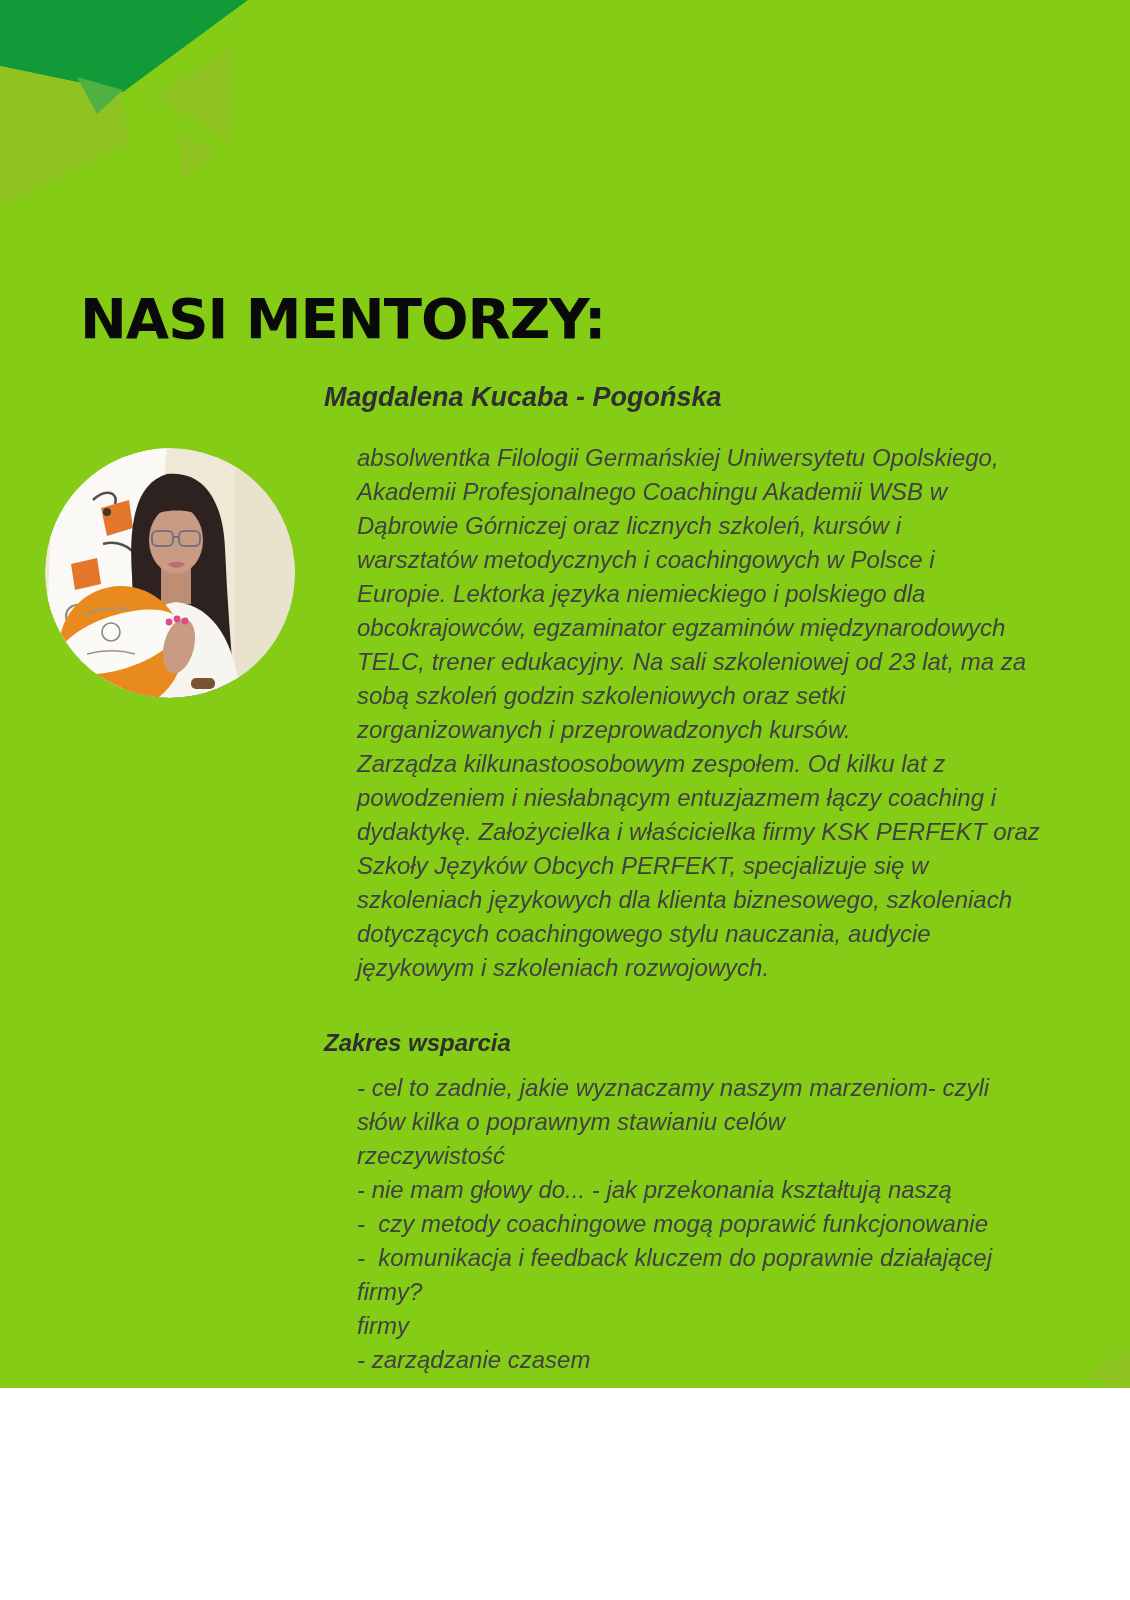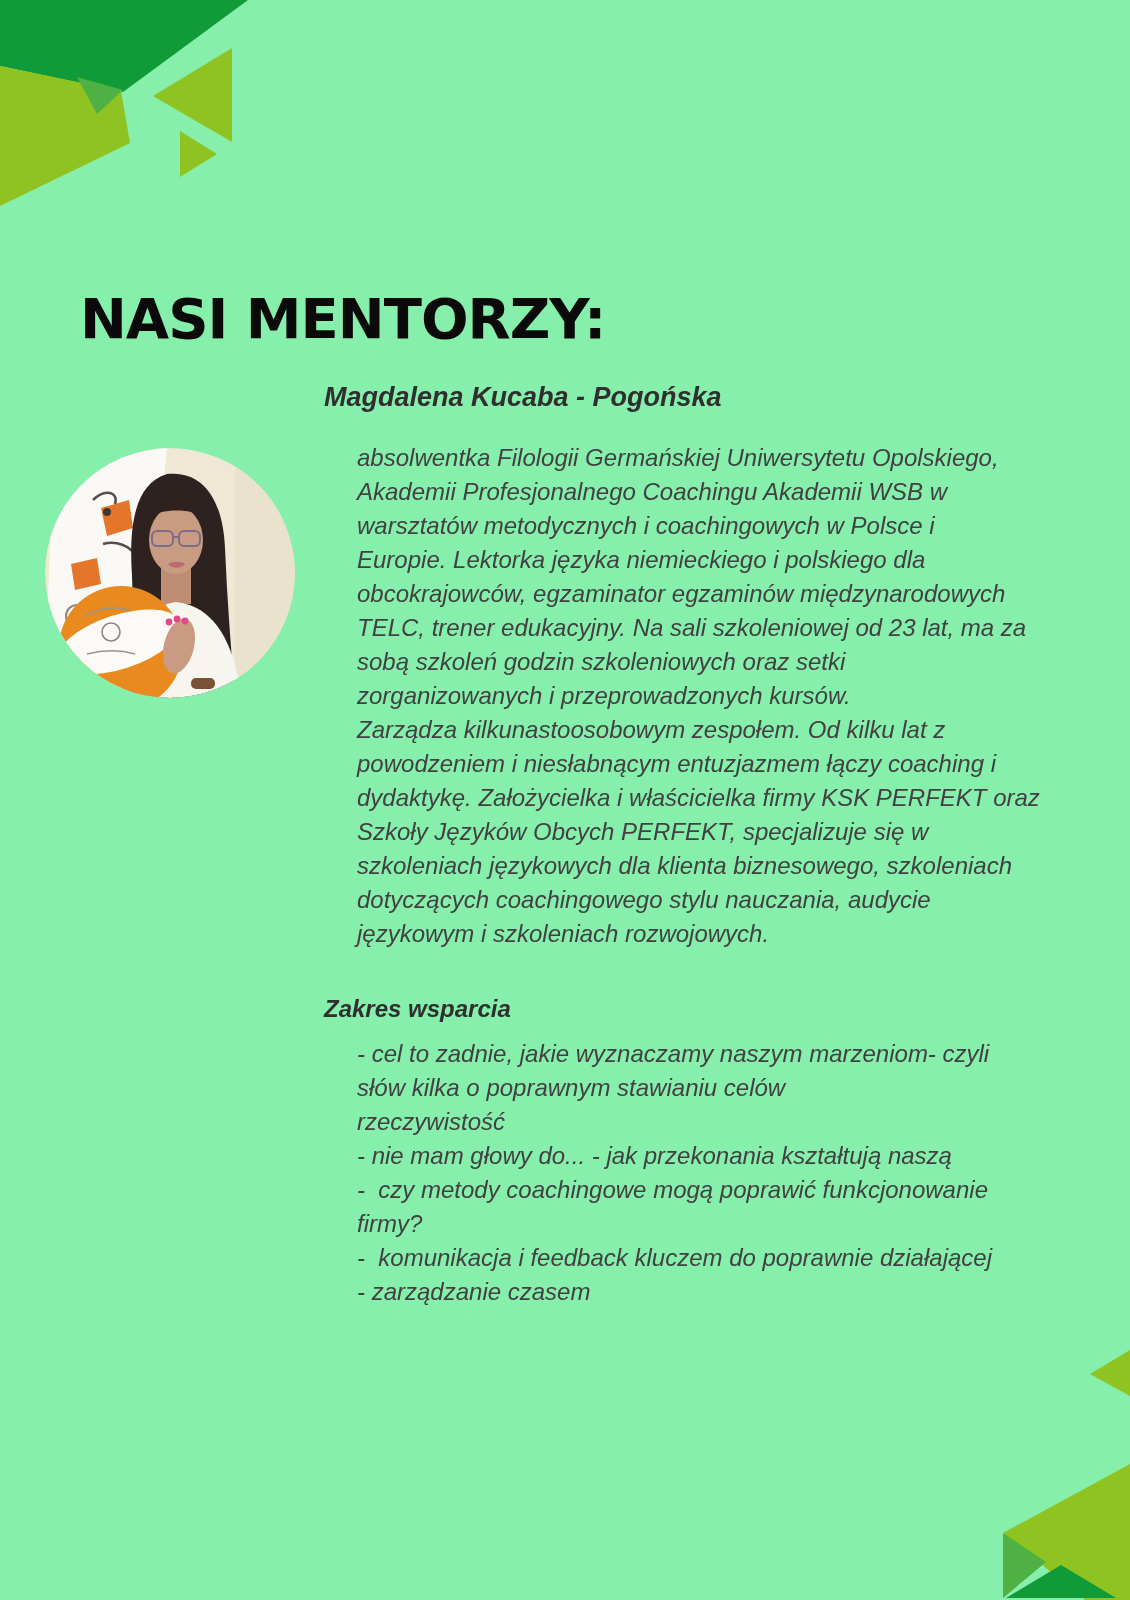--- a/index.html
+++ b/index.html
@@ -1,19 +1,19 @@
 <!DOCTYPE html>
 <html lang="pl"><head>
 <meta charset="utf-8">
 <style>
   html,body{margin:0;padding:0;background:#ffffff;}
   .page{
     position:relative;
-    width:1130px;height:1600px;
-    background:#86efac;
+    width:1130px;height:1388px;
+    background:#84cc16;
     overflow:hidden;
     font-family:"Liberation Sans", sans-serif;
   }
   .deco{position:absolute;pointer-events:none;}
   .deco-top-left{left:0;top:0;}
   .deco-bottom-right{left:1000px;top:1460px;}
   .deco-right-mid{left:1086px;top:1348px;}
 
   .page-title{
     position:absolute;left:80px;top:248px;
@@ -126,20 +126,21 @@
       </g>
     </svg>
   </div>
 
   <div class="content">
     <h2 class="mentor-name">Magdalena Kucaba - Pogońska</h2>
 
     <div>
       <div class="txt-line">absolwentka Filologii Germańskiej Uniwersytetu Opolskiego,</div>
       <div class="txt-line">Akademii Profesjonalnego Coachingu Akademii WSB w</div>
+      <div class="txt-line">Dąbrowie Górniczej oraz licznych szkoleń, kursów i</div>
       <div class="txt-line">warsztatów metodycznych i coachingowych w Polsce i</div>
       <div class="txt-line">Europie. Lektorka języka niemieckiego i polskiego dla</div>
       <div class="txt-line">obcokrajowców, egzaminator egzaminów międzynarodowych</div>
       <div class="txt-line">TELC, trener edukacyjny. Na sali szkoleniowej od 23 lat, ma za</div>
       <div class="txt-line">sobą szkoleń godzin szkoleniowych oraz setki</div>
       <div class="txt-line">zorganizowanych i przeprowadzonych kursów.</div>
       <div class="txt-line">Zarządza kilkunastoosobowym zespołem. Od kilku lat z</div>
       <div class="txt-line">powodzeniem i niesłabnącym entuzjazmem łączy coaching i</div>
       <div class="txt-line">dydaktykę. Założycielka i właścicielka firmy KSK PERFEKT oraz</div>
       <div class="txt-line">Szkoły Języków Obcych PERFEKT, specjalizuje się w</div>
@@ -149,19 +150,20 @@
     </div>
 
     <h3 class="support-heading">Zakres wsparcia</h3>
 
     <div>
       <div class="txt-line">- cel to zadnie, jakie wyznaczamy naszym marzeniom- czyli</div>
       <div class="txt-line">słów kilka o poprawnym stawianiu celów</div>
       <div class="txt-line">rzeczywistość</div>
       <div class="txt-line">- nie mam głowy do... - jak przekonania kształtują naszą</div>
       <div class="txt-line">-  czy metody coachingowe mogą poprawić funkcjonowanie</div>
+      <div class="txt-line">-  komunikacja i feedback kluczem do poprawnie działającej</div>
       <div class="txt-line">firmy?</div>
-      <div class="txt-line">-  komunikacja i feedback kluczem do poprawnie działającej</div>
+      <div class="txt-line">firmy</div>
       <div class="txt-line">- zarządzanie czasem</div>
     </div>
   </div>
 
 </div>
 
 </body></html>

